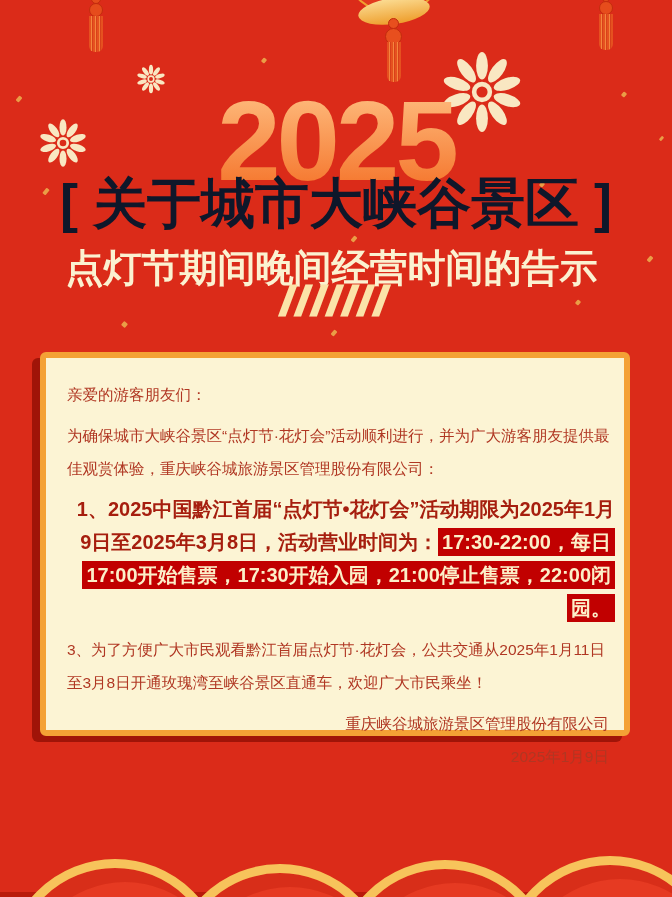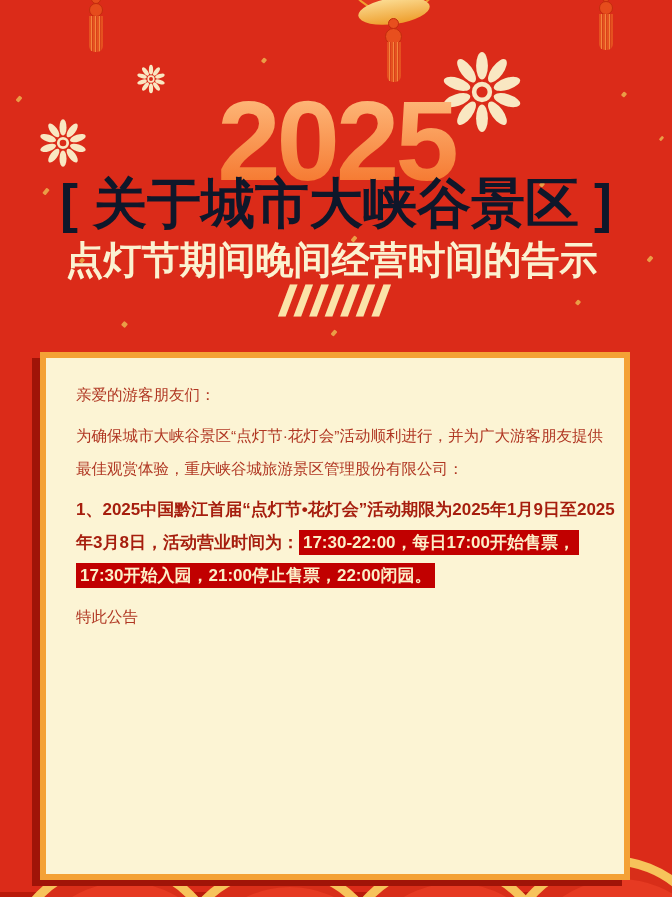--- a/index.html
+++ b/index.html
@@ -51,40 +51,40 @@
     position:absolute; left:0; top:84px; width:672px; text-align:center;
     font-size:114px; font-weight:700; letter-spacing:-4px; line-height:1;
     background:linear-gradient(180deg,#ffc184 0%,#f5772e 90%);
     -webkit-background-clip:text; background-clip:text; color:transparent;
   }
   .title1 {
     position:absolute; left:0; top:174px; width:672px; text-align:center;
     font-size:54px; font-weight:900; color:#0f172a; line-height:1.1; white-space:nowrap;
   }
   .title2 {
-    position:absolute; left:0; top:240px; width:663px; text-align:center;
+    position:absolute; left:0; top:248px; width:663px; text-align:center;
     font-size:38px; font-weight:900; color:#fbf2d1; line-height:1.1;
   }
   .slashes {
     position:absolute; left:0; top:282px; width:672px; text-align:center;
     font-size:38px; font-weight:900; font-style:italic; letter-spacing:5px;
     color:#fbe3a9; -webkit-text-stroke:3px #fbe3a9; line-height:1;
   }
 
   
   .card {
-    position:absolute; left:40px; top:352px; width:590px; height:528px;
-    background:#fcf4d4; border:6px solid #f4a135; border-radius:0;
+    position:absolute; left:40px; top:352px; width:590px; height:384px;
+    background:#fcf4d4; border:6px solid #f4a135; border-radius:6px;
     box-shadow:-8px 6px 0 #a01408;
     z-index:2;
-    padding:20px 9px 0 30px;
+    padding:20px 9px 0 21px;
     color:#b03723; font-size:15.5px; line-height:33px;
   }
   .card p { margin:0 0 8px 0; }
-  .card .strong-item { color:#a61e0e; font-weight:700; font-size:17px; }
+  .card .strong-item { color:#a61e0e; font-weight:700; font-size:20px;text-align:right; }
   .hl {
     background:#c10000; color:#fcefc8; padding:3px 4px;
     -webkit-box-decoration-break:clone; box-decoration-break:clone;
   }
   .sign { text-align:right; margin-top:8px; padding-right:6px; }
   .sign p { margin:0; }
 
   
   .scallops { position:absolute; left:0; top:850px; width:672px; height:47px; overflow:hidden; z-index:1; }
   .scallop {
@@ -181,21 +181,25 @@
 
   <div class="year">2025</div>
   <div class="title1">[ 关于城市大峡谷景区 ]</div>
   <div class="title2">点灯节期间晚间经营时间的告示</div>
   <div class="slashes">///////</div>
 
   <div class="card">
     <p>亲爱的游客朋友们：</p>
     <p>为确保城市大峡谷景区“点灯节·花灯会”活动顺利进行，并为广大游客朋友提供最佳观赏体验，重庆峡谷城旅游景区管理股份有限公司：</p>
     <p class="strong-item"><span>1、2025中国黔江首届“点灯节•花灯会”活动期限为2025年1月9日至2025年3月8日，活动营业时间为：</span><span class="hl">17:30-22:00，每日17:00开始售票，17:30开始入园，21:00停止售票，22:00闭园。</span></p>
-    <p>特此公告</p>
+    <p>3、为了方便广大市民观看黔江首届点灯节·花灯会，公共交通从2025年1月11日至3月8日开通玫瑰湾至峡谷景区直通车，欢迎广大市民乘坐！</p>
+    <div class="sign">
+      <p>重庆峡谷城旅游景区管理股份有限公司</p>
+      <p>2025年1月9日</p>
+    </div>
   </div>
 
   <div class="scallops">
     <div class="bottom-strip"></div>
     <div class="scallop" style="left:5px;top:9px"></div>
     <div class="scallop" style="left:170px;top:14px"></div>
     <div class="scallop" style="left:335px;top:10px"></div>
     <div class="scallop" style="left:500px;top:6px"></div>
   </div>
 

